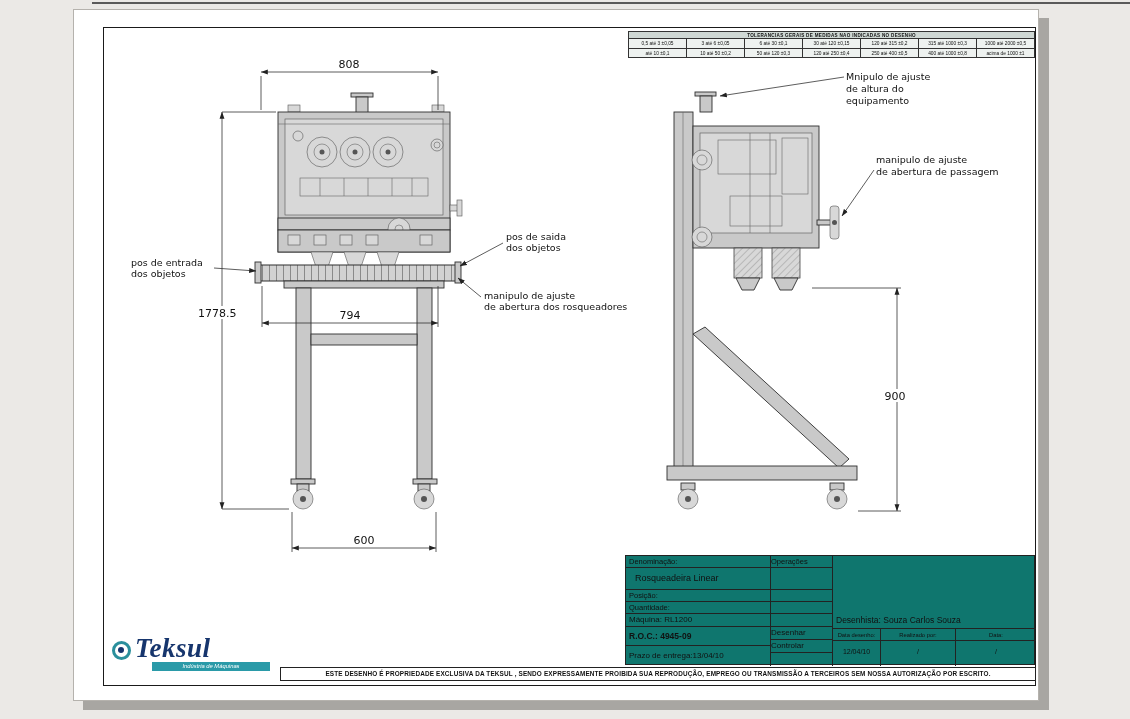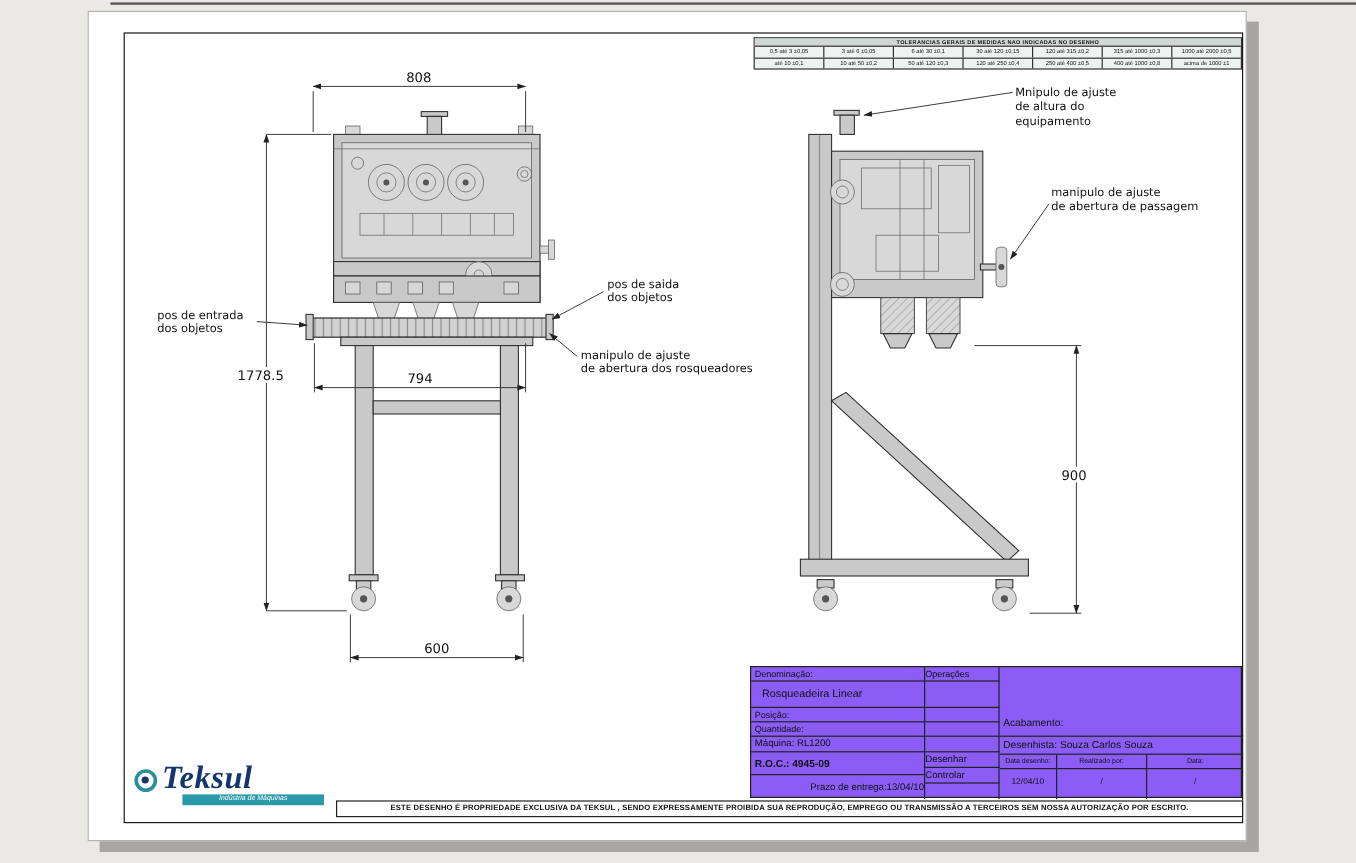--- a/index.html
+++ b/index.html
@@ -33,21 +33,21 @@
   svg.draw { position:absolute; left:0; top:0; width:1130px; height:719px; }
   svg.draw text { font-family:"DejaVu Sans", sans-serif; fill:#111; }
   .t-dim { font-size:11px; }
   .t-ann { font-size:9.5px; }
   .ln { stroke:#333; stroke-width:.8; fill:none; }
   .part  { fill:#c9c9c9; stroke:#2e2e2e; stroke-width:.9; }
   .part2 { fill:#d8d8d8; stroke:#555;    stroke-width:.6; }
   .thin  { fill:none;    stroke:#666;    stroke-width:.6; }
   
   .tb { position:absolute; left:625px; top:555px; width:410px; height:110px; border:1.2px solid #222;
-    background:#8b5cf6; font-size:8px; }
+    background:#0f766e; font-size:8px; }
   .tb .cell { position:absolute; overflow:hidden; white-space:nowrap; }
   .bb { border-bottom:1px solid #222; }
   .br { border-right:1px solid #222; }
   .pad { padding:1px 0 0 3px; }
   .tb-material { font-size:11.5px; font-weight:bold; font-style:italic; padding:2px 0 0 3px; }
   .tb-value { font-size:9px; padding:5px 0 0 9px; }
   .tb-center { text-align:left; }
   .tb-sub-h { height:12px; line-height:12px; border-bottom:1px solid #222; text-align:center; font-size:5.8px; overflow:hidden; white-space:nowrap; }
   .tb-sub-v { height:25px; line-height:22px; text-align:center; font-size:7px; }
   
@@ -277,32 +277,31 @@
 </svg>
 
 <div class="tb">
 
   <div class="cell bb br pad" style="left:0;top:0;width:145px;height:12px;font-size:7.5px;">Denominação:</div>
   <div class="cell bb br tb-value" style="left:0;top:12px;width:145px;height:22px;">Rosqueadeira Linear</div>
   <div class="cell bb br pad" style="left:0;top:34px;width:145px;height:12px;font-size:7.5px;">Posição:</div>
   <div class="cell bb br pad" style="left:0;top:46px;width:145px;height:12px;font-size:7.5px;">Quantidade:</div>
   <div class="cell bb br pad" style="left:0;top:58px;width:145px;height:13px;font-size:8px;">Máquina: RL1200</div>
   <div class="cell bb br pad" style="left:0;top:71px;width:145px;height:19px;font-size:8.5px;font-weight:bold;line-height:16px;">R.O.C.: 4945-09</div>
-  <div class="cell br pad" style="left:0;top:90px;width:145px;height:20px;font-size:8px;line-height:17px;text-align:right;">Prazo de entrega:13/04/10</div>
+  <div class="cell br pad" style="left:0;top:90px;width:145px;height:20px;font-size:8px;line-height:17px;">Prazo de entrega:13/04/10</div>
 
   <div class="cell bb br tb-center" style="left:145px;top:0;width:62px;height:12px;font-size:7.5px;line-height:11px;">Operações</div>
   <div class="cell bb br" style="left:145px;top:12px;width:62px;height:22px;"></div>
   <div class="cell bb br" style="left:145px;top:34px;width:62px;height:12px;"></div>
   <div class="cell bb br" style="left:145px;top:46px;width:62px;height:12px;"></div>
   <div class="cell bb br" style="left:145px;top:58px;width:62px;height:13px;"></div>
   <div class="cell bb br tb-center" style="left:145px;top:71px;width:62px;height:13px;font-size:8px;line-height:12px;">Desenhar</div>
   <div class="cell bb br tb-center" style="left:145px;top:84px;width:62px;height:13px;font-size:8px;line-height:12px;">Controlar</div>
   <div class="cell br" style="left:145px;top:97px;width:62px;height:13px;"></div>
 
-  <div class="cell bb pad" style="left:207px;top:40px;width:203px;height:18px;font-size:8.5px;">Acabamento:</div>
   <div class="cell bb pad" style="left:207px;top:58px;width:203px;height:15px;font-size:8.5px;">Desenhista: Souza Carlos Souza</div>
   <div class="cell br" style="left:207px;top:73px;width:48px;height:37px;">
     <div class="tb-sub-h">Data desenho:</div>
     <div class="tb-sub-v">12/04/10</div>
   </div>
   <div class="cell br" style="left:255px;top:73px;width:75px;height:37px;">
     <div class="tb-sub-h">Realizado por:</div>
     <div class="tb-sub-v">/</div>
   </div>
   <div class="cell" style="left:330px;top:73px;width:80px;height:37px;">

